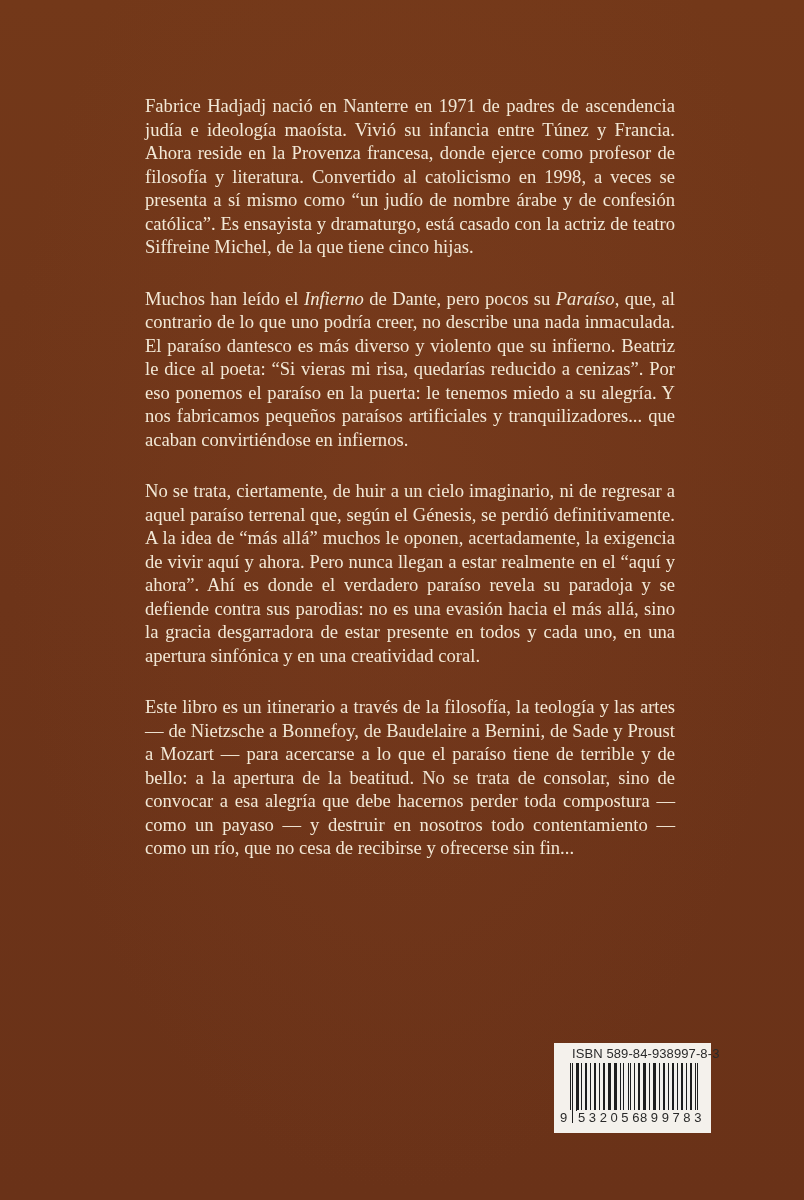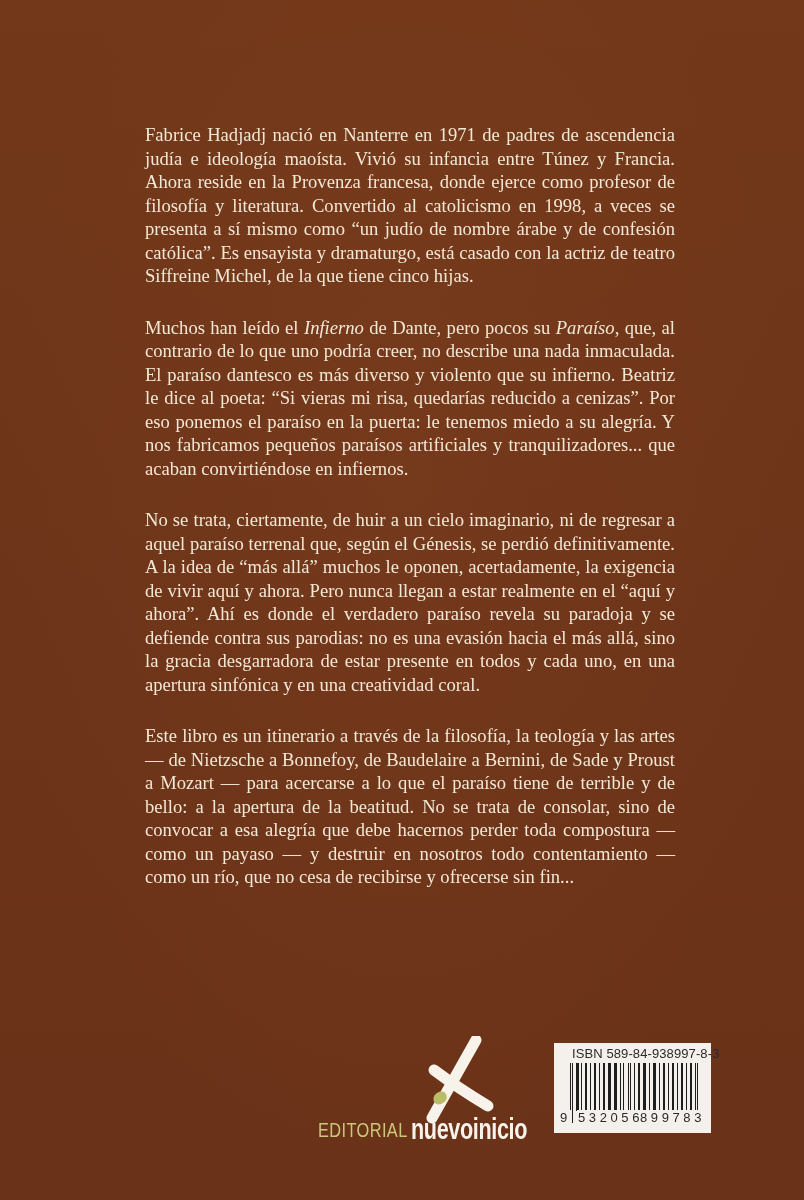--- a/index.html
+++ b/index.html
@@ -25,21 +25,20 @@
       position: absolute;
       left: 145px;
       top: 94px;
       width: 530px;
       color: #f2e8d6;
       font-family: "Liberation Serif", "DejaVu Serif", serif;
       font-size: 18.6px;
       line-height: 23.5px;
       text-align: justify;
       hyphens: manual;
-      margin-top: 29px;
     }
     .blurb p {
       margin: 0 0 28px 0;
       text-indent: 0;
     }
     .blurb em {
     }
     .logo {
       position: absolute;
       left: 318px;
@@ -145,29 +144,20 @@
       <span>Muchos han leído el </span><em>Infierno</em><span> de Dante, pero pocos su </span><em>Paraíso</em><span>, que, al contrario de lo que uno podría creer, no describe una nada inmaculada. El paraíso dantesco es más diverso y violento que su infierno. Beatriz le dice al poeta: “Si vieras mi risa, quedarías reducido a cenizas”. Por eso ponemos el paraíso en la puerta: le tenemos miedo a su alegría. Y nos fabricamos pequeños paraísos artificiales y tranquilizadores... que acaban convirtiéndose en infiernos.</span>
     </p>
     <p>
       <span>No se trata, ciertamente, de huir a un cielo imaginario, ni de regresar a aquel paraíso terrenal que, según el Génesis, se perdió definitivamente. A la idea de “más allá” muchos le oponen, acertadamente, la exigencia de vivir aquí y ahora. Pero nunca llegan a estar realmente en el “aquí y ahora”. Ahí es donde el verdadero paraíso revela su paradoja y se defiende contra sus parodias: no es una evasión hacia el más allá, sino la gracia desgarradora de estar presente en todos y cada uno, en una apertura sinfónica y en una creatividad coral.</span>
     </p>
     <p>
       <span>Este libro es un itinerario a través de la filosofía, la teología y las artes — de Nietzsche a Bonnefoy, de Baudelaire a Bernini, de Sade y Proust a Mozart — para acercarse a lo que el paraíso tiene de terrible y de bello: a la apertura de la beatitud. No se trata de consolar, sino de convocar a esa alegría que debe hacernos perder toda compostura — como un payaso — y destruir en nosotros todo contentamiento — como un río, que no cesa de recibirse y ofrecerse sin fin...</span>
     </p>
   </div>
 
-  <div class="logo">
-    <svg class="logo-x" viewBox="0 0 80 90" xmlns="http://www.w3.org/2000/svg">
-      <path d="M58 4 L14 82" stroke="#f7f2ea" stroke-width="11" stroke-linecap="round" fill="none"></path>
-      <path d="M16 34 Q40 52 70 70" stroke="#f7f2ea" stroke-width="11" stroke-linecap="round" fill="none"></path>
-    </svg>
-    <div class="logo-dot"></div>
-    <div class="logo-editorial">EDITORIAL</div>
-    <div class="logo-brand">nuevoinicio</div>
-  </div>
 
   <div class="barcode-box">
     <div class="isbn-text">ISBN 589-84-938997-8-3</div>
     <svg class="bars" viewBox="0 0 132 60" preserveAspectRatio="none" xmlns="http://www.w3.org/2000/svg">
       <g fill="#1e1e1e">
         <rect x="2" y="0" width="1" height="60"></rect>
         <rect x="4" y="0" width="1" height="60"></rect>
         <rect x="8" y="0" width="3" height="48"></rect>
         <rect x="13" y="0" width="1" height="48"></rect>
         <rect x="17" y="0" width="2" height="48"></rect>

